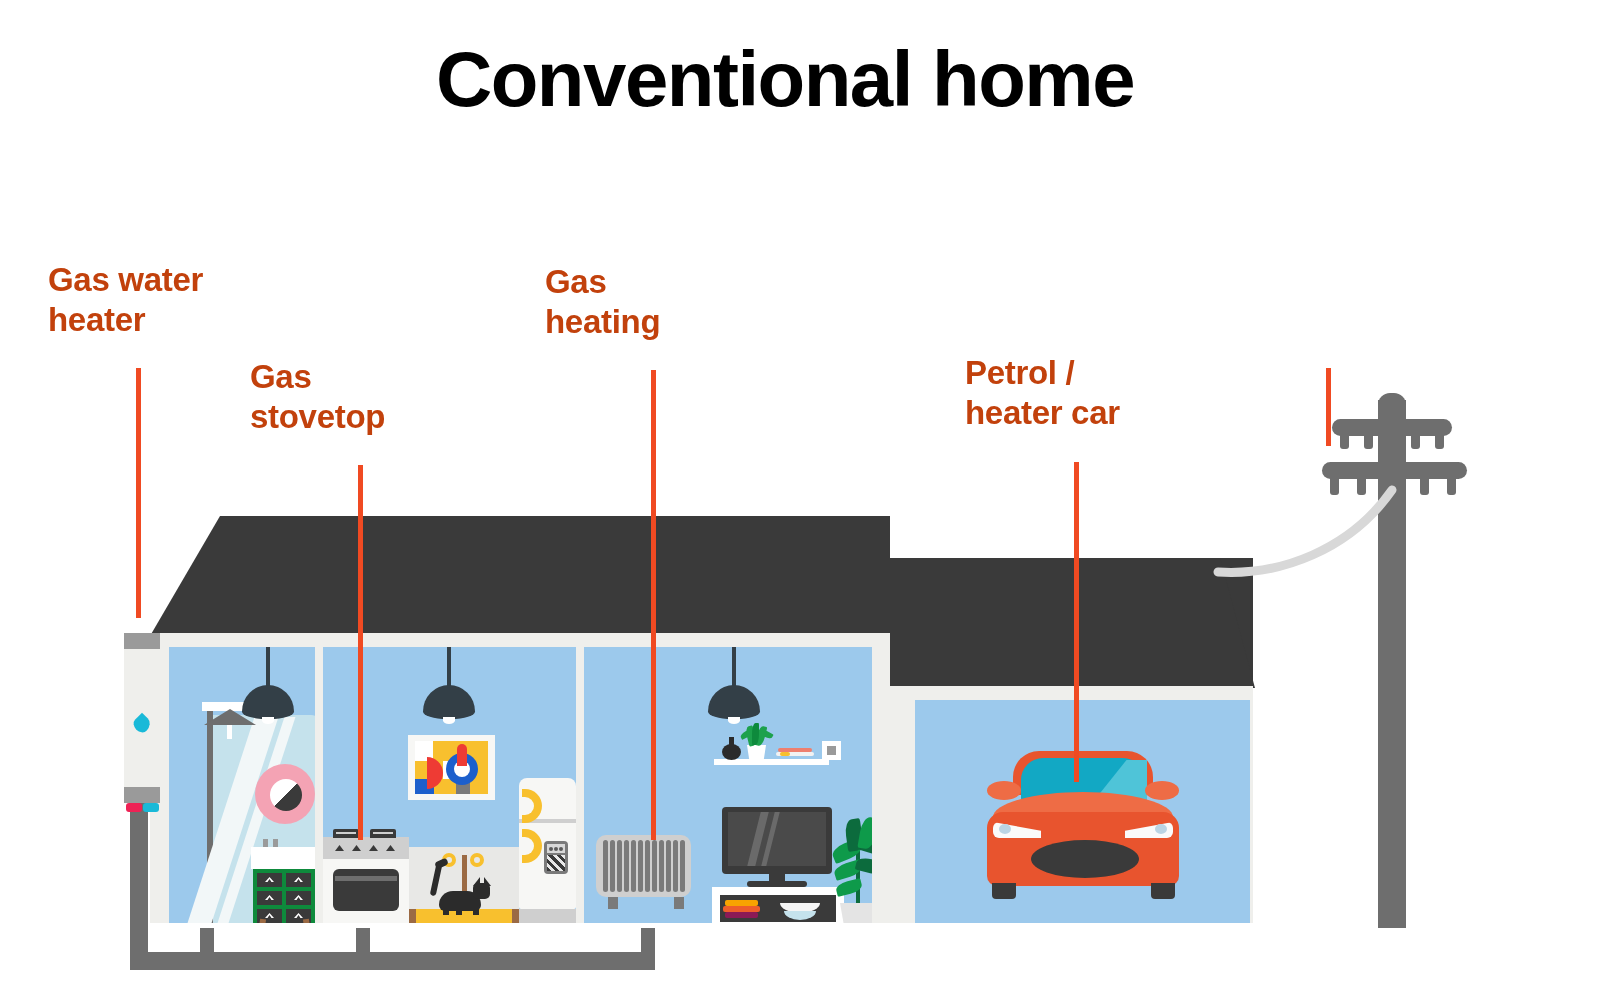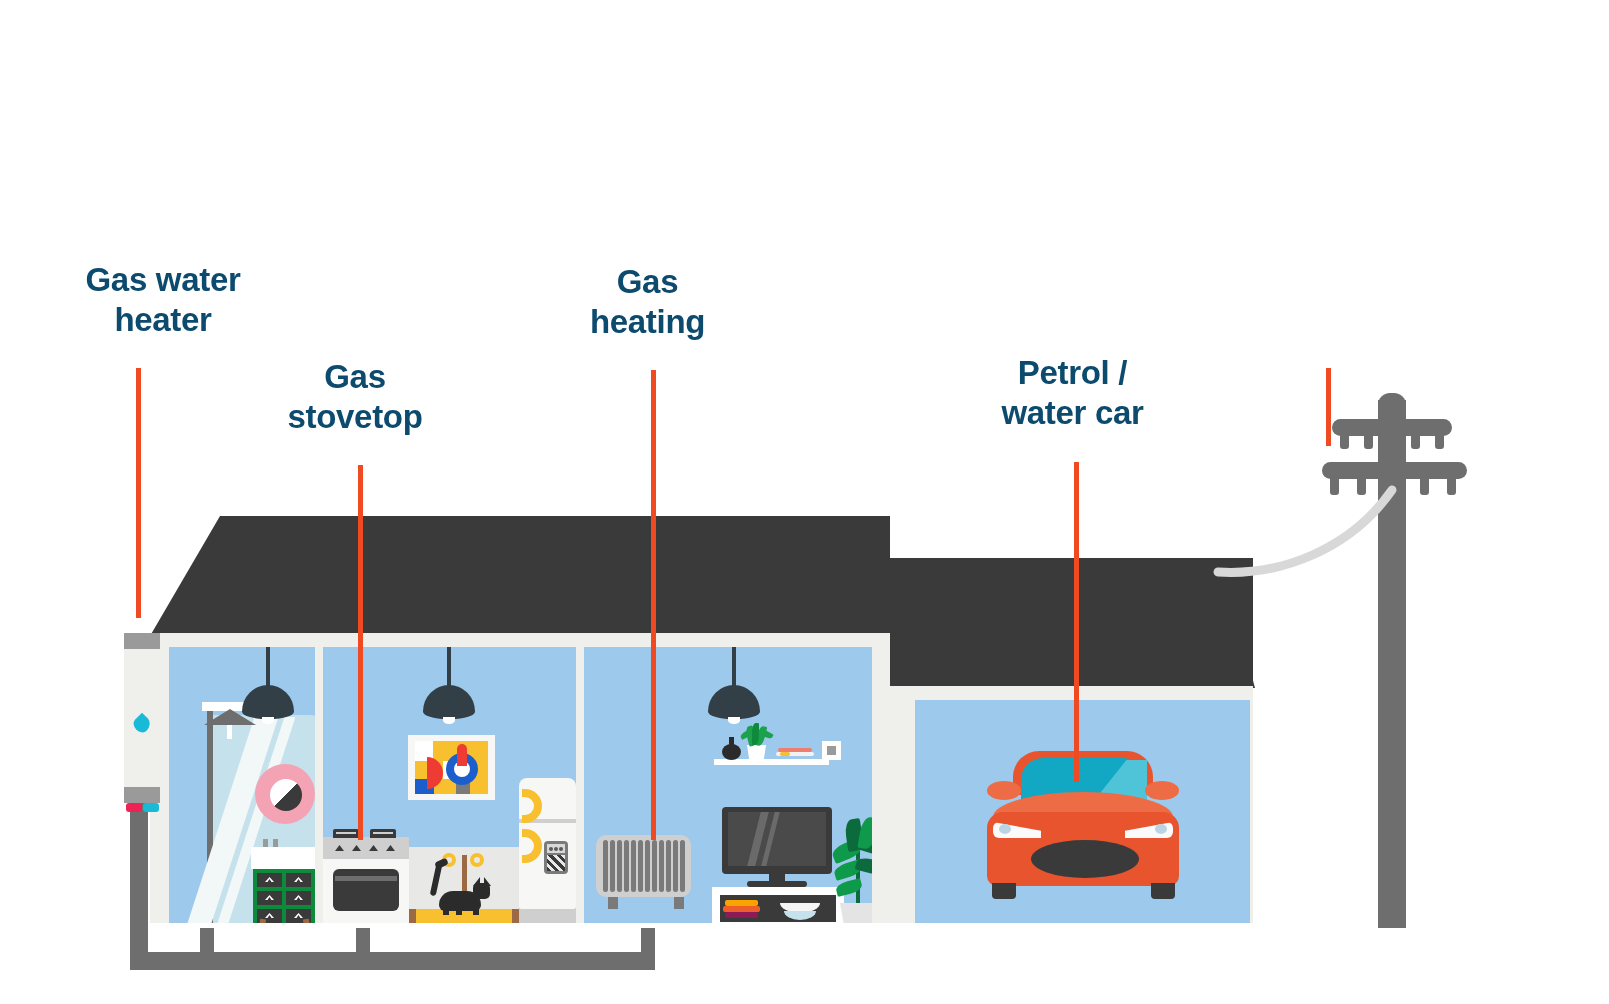--- a/index.html
+++ b/index.html
@@ -30,23 +30,23 @@
     letter-spacing: -1.5px;
     color: #000000;
     line-height: 1;
   }
 
   
   .callout-label {
     position: absolute;
     font-size: 33px;
     font-weight: 700;
-    color: #0c4a6e;
+    color: #c2410c;
     line-height: 1.22;
-    text-align: center;
+    text-align: left;
     letter-spacing: -0.3px;
     white-space: pre-line;
   }
   .leader {
     position: absolute;
     width: 5px;
     background: #F04A22;
   }
 
   
@@ -205,20 +205,21 @@
   .pole-cap { position: absolute; background: #6E6E6E; border-radius: 12px 12px 0 0; }
   .crossarm { position: absolute; background: #6E6E6E; border-radius: 9px; }
   .insulator { position: absolute; background: #6E6E6E; border-radius: 0 0 3px 3px; }
   .power-line { position: absolute; }
 </style>
 </head>
 <body>
 
 <div id="stage">
 
+  <div id="page-title">Conventional home</div>
 
   <div class="roof-main" style="left:150px; top:516px; width:740px; height:120px;
               clip-path: polygon(70px 0, 100% 0, 100% 100%, 0 100%);"></div>
 
   <div class="roof-main" style="left:888px; top:558px; width:365px; height:130px;
               clip-path: polygon(0 0, 100% 0, 100% 100%, 0 100%);"></div>
   <div class="roof-main" style="left:1195px; top:558px; width:60px; height:130px;
               clip-path: polygon(0 0, 42% 0, 100% 100%, 0 100%);"></div>
 
   <div class="house-body" style="left:150px; top:633px; width:740px; height:290px;"></div>
@@ -441,15 +442,15 @@
   <div class="leader" style="left:1074px; top:462px; height:320px;"></div>
   <div class="leader" style="left:1326px; top:368px; height:78px;"></div>
 
   <div class="callout-label" style="left:48px; top:260px; width:230px;">Gas water
 heater</div>
   <div class="callout-label" style="left:250px; top:357px; width:210px;">Gas
 stovetop</div>
   <div class="callout-label" style="left:545px; top:262px; width:205px;">Gas
 heating</div>
   <div class="callout-label" style="left:965px; top:353px; width:215px;">Petrol /
-water car</div>
+heater car</div>
 
 </div>
 
 </body></html>

